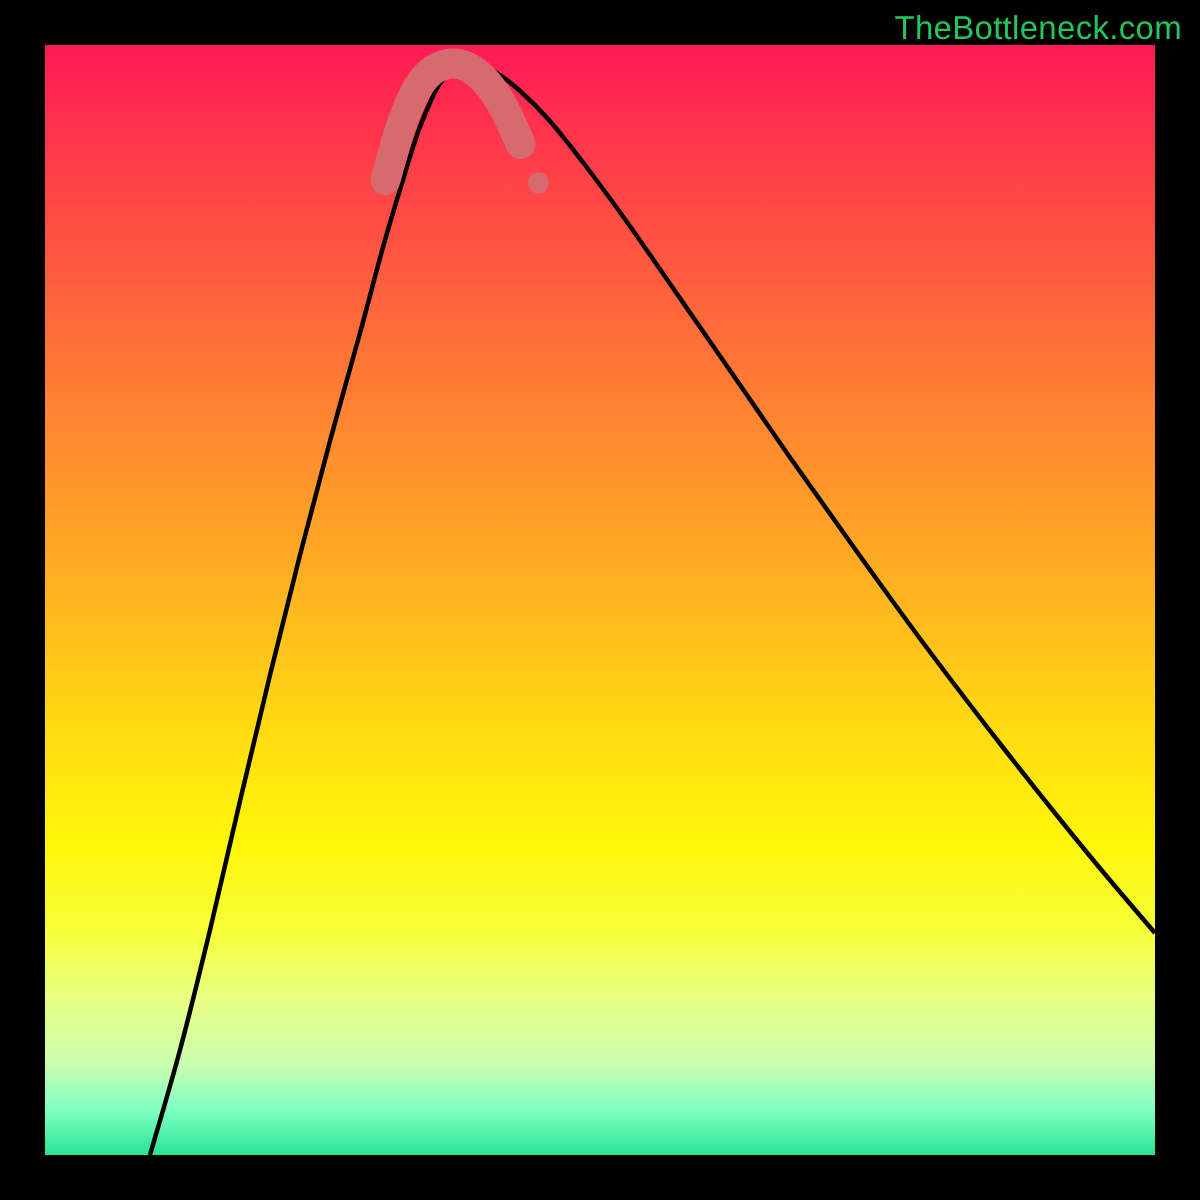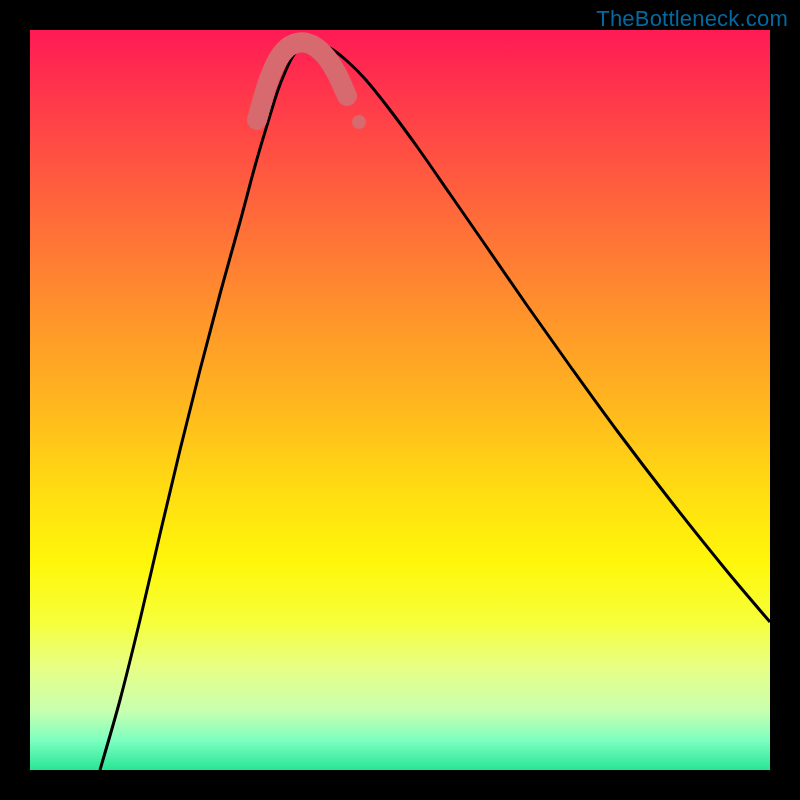--- a/index.html
+++ b/index.html
@@ -37,21 +37,21 @@
       #f6ff3a 80%,
       #e8ff84 86%,
       #c8ffb0 92%,
       #7dffc0 96%,
       #28e596 100%);
   }
   .watermark {
     position: absolute;
     top: 6px;
     right: 12px;
-    color: #0369a1;
+    color: #22c55e;
     font-size: 22px;
     font-family: Arial, Helvetica, sans-serif;
     letter-spacing: 0.2px;
   }
   svg.curve {
     position: absolute;
     left: 0;
     top: 0;
     width: 740px;
     height: 740px;

